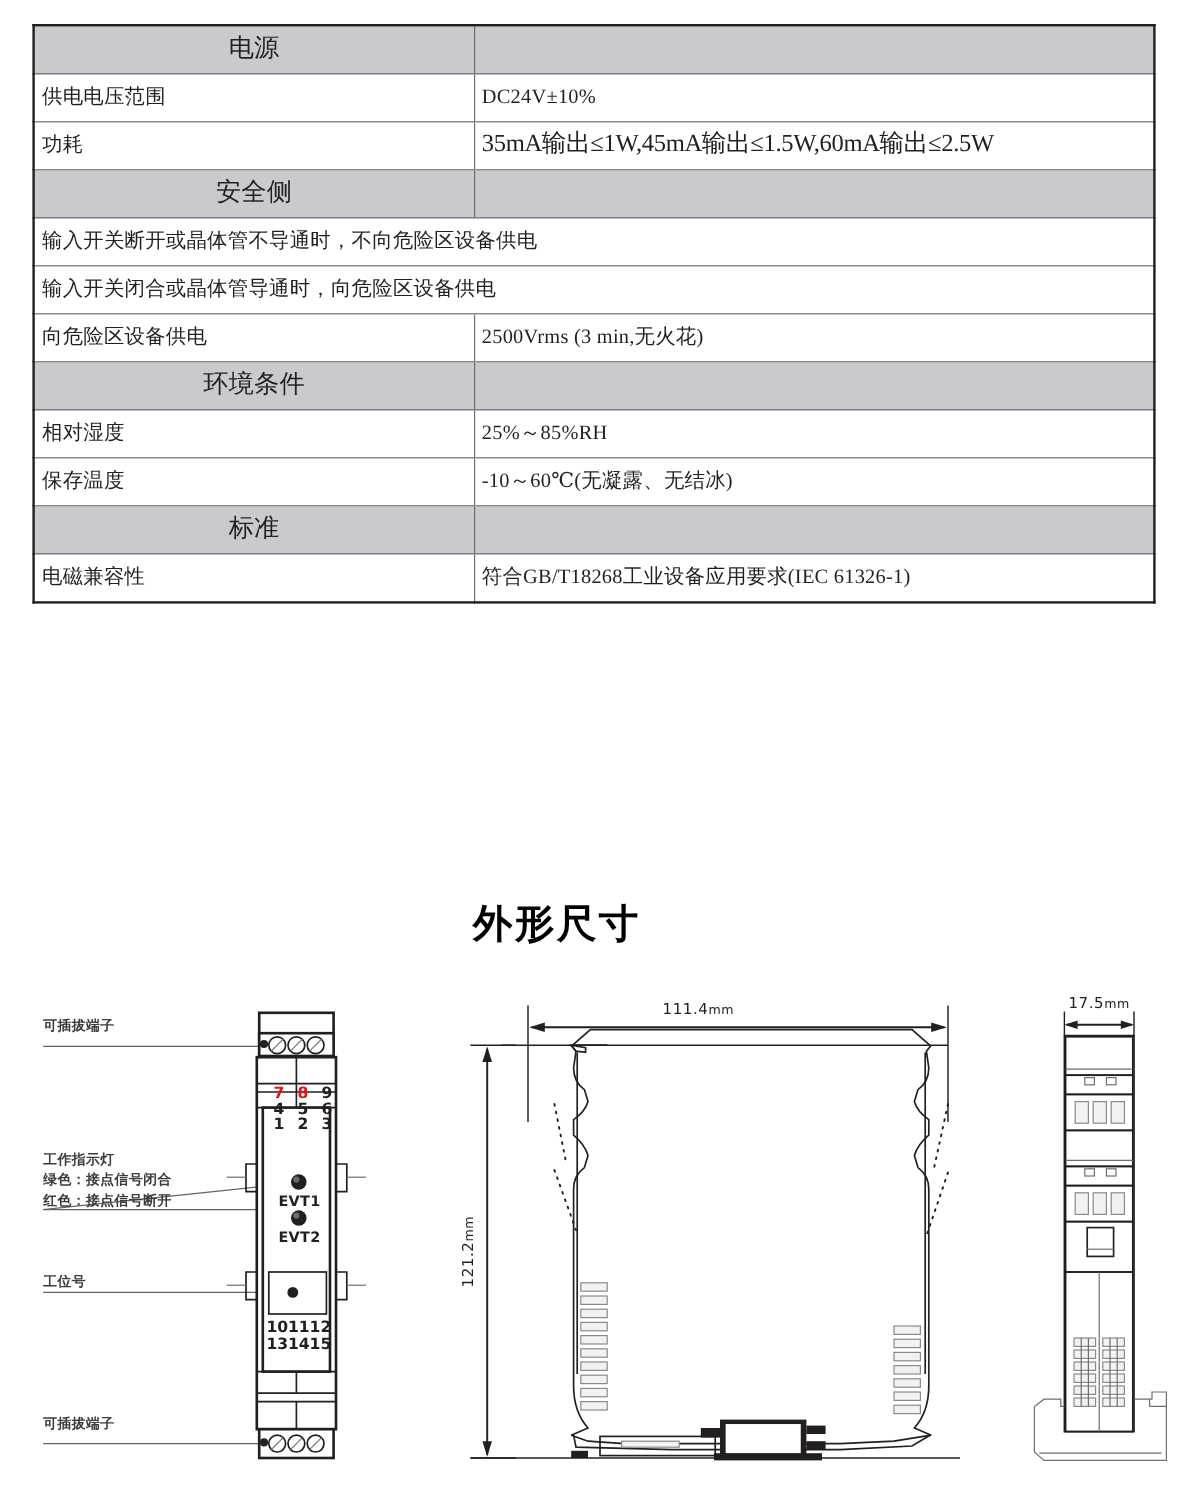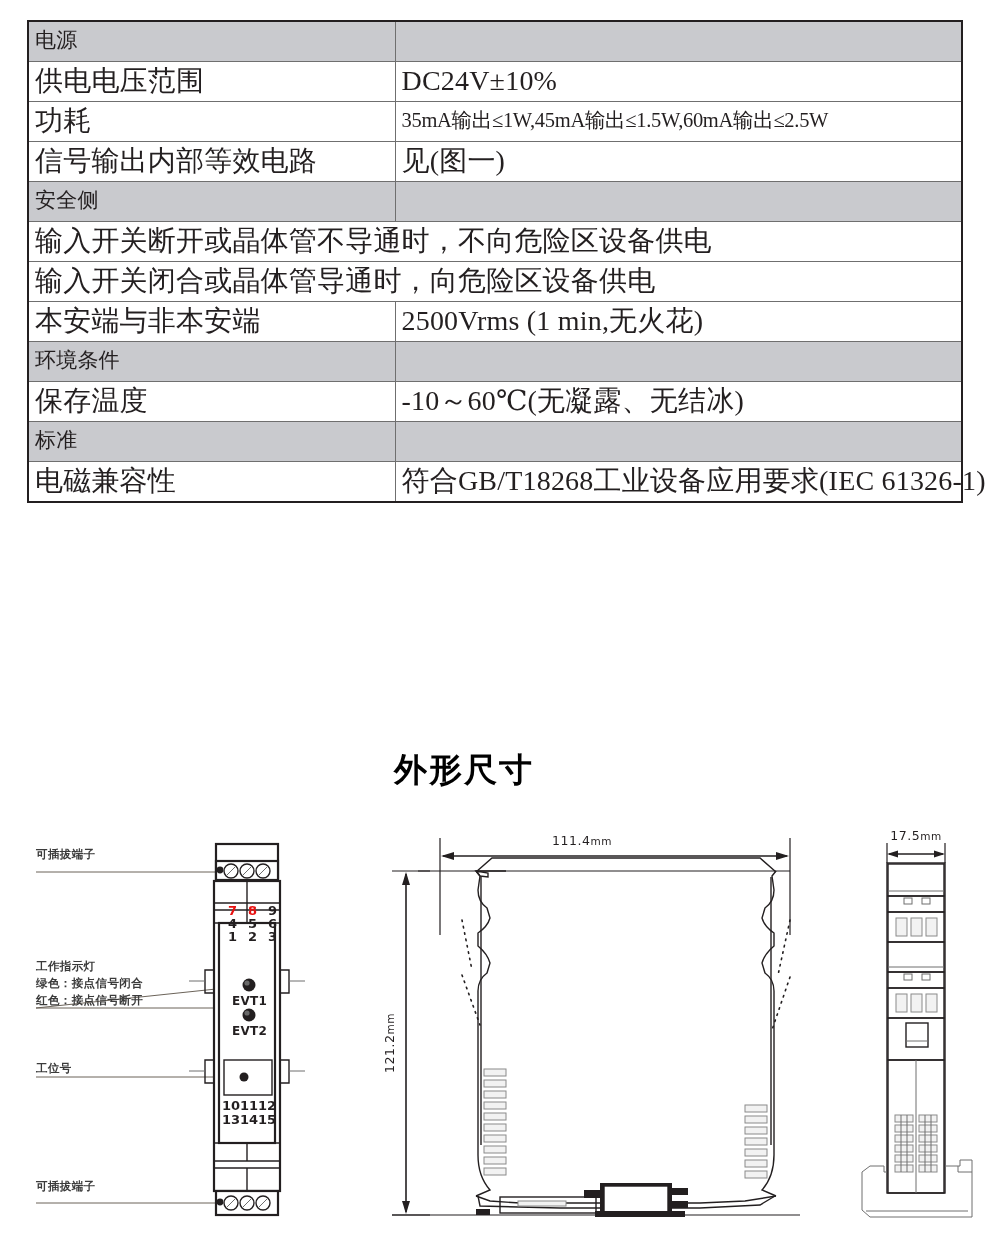--- a/index.html
+++ b/index.html
@@ -29,33 +29,34 @@
     table-layout: fixed;
     border: 2px solid #231f20;
   }
   table.spec col.c-label { width: 367px; }
   table.spec col.c-value { width: auto; }
 
   table.spec td {
     border-left: 1px solid #6f6f6f;
     border-top: 1px solid #6f6f6f;
     padding: 3px 6px 5px 6px;
-    font-size: 28px;
+    font-size: 17px;
     line-height: 27px;
     height: 31px;
     vertical-align: middle;
     white-space: nowrap;
     letter-spacing: 0.2px;
   }
   table.spec tr:first-child td { border-top: none; }
   table.spec td:first-child { border-left: none; }
 
   table.spec tr.section td {
     background: #c9cace;
     font-size: 21px;
+    text-align: center;
   }
   table.spec td.val { font-family: "Liberation Serif", "DejaVu Serif", serif; margin-left: 16px; }
   table.spec td.tight { letter-spacing: -0.3px; font-size: 20.5px; }
 
   
   .section-title {
     position: absolute;
     top: 748px;
     left: 0;
     width: 928px;
@@ -137,52 +138,52 @@
         <td>供电电压范围</td>
         <td class="val">DC24V±10%</td>
       </tr>
 
       <tr>
         <td>功耗</td>
         <td class="val tight">35mA输出≤1W,45mA输出≤1.5W,60mA输出≤2.5W</td>
       </tr>
 
 
-      <tr>
-        <td>信号输出内部等效电路</td>
-        <td class="val">见(图一)</td>
-      </tr>
 
 
 
       <tr class="section">
         <td>安全侧</td>
         <td></td>
       </tr>
 
       <tr>
         <td colspan="2">输入开关断开或晶体管不导通时，不向危险区设备供电</td>
       </tr>
 
       <tr>
         <td colspan="2">输入开关闭合或晶体管导通时，向危险区设备供电</td>
       </tr>
 
 
       <tr>
-        <td>本安端与非本安端</td>
-        <td class="val">2500Vrms (1 min,无火花)</td>
+        <td>向危险区设备供电</td>
+        <td class="val">2500Vrms (3 min,无火花)</td>
       </tr>
 
       <tr class="section">
         <td>环境条件</td>
         <td></td>
       </tr>
 
 
+      <tr>
+        <td>相对湿度</td>
+        <td class="val">25%～85%RH</td>
+      </tr>
 
       <tr>
         <td>保存温度</td>
         <td class="val">-10～60℃(无凝露、无结冰)</td>
       </tr>
 
       <tr class="section">
         <td>标准</td>
         <td></td>
       </tr>

